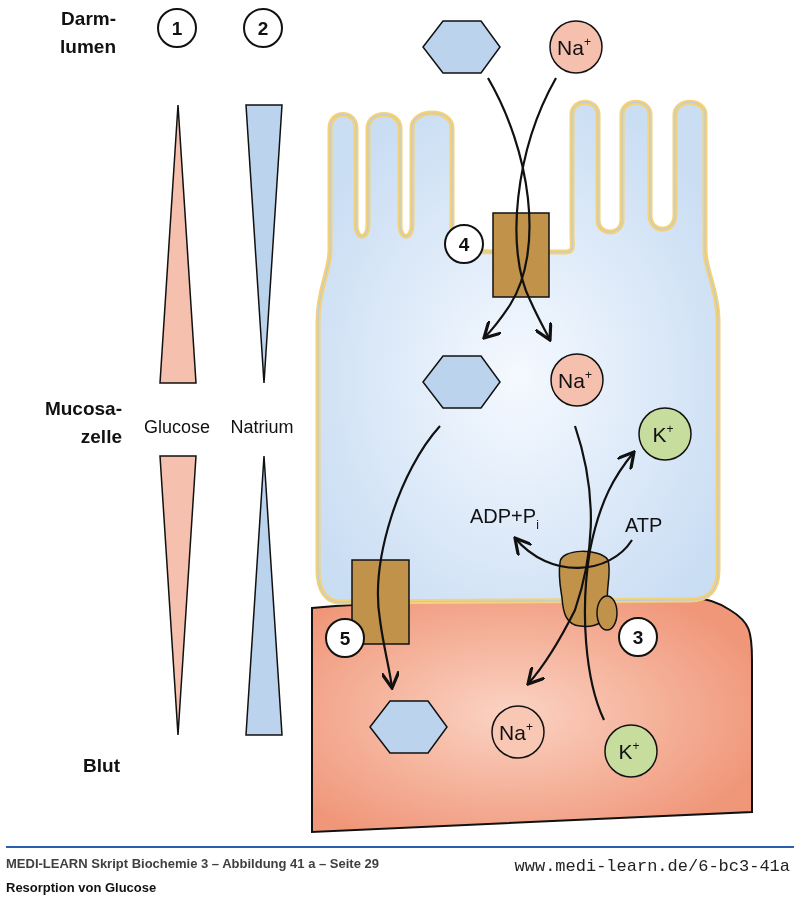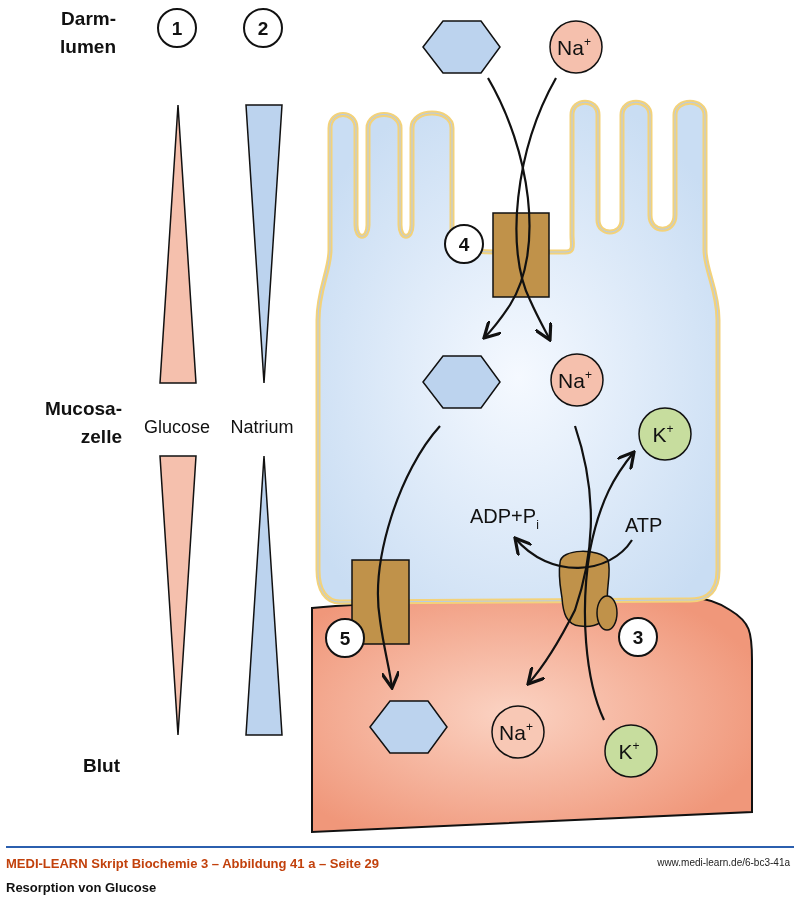--- a/index.html
+++ b/index.html
@@ -6,22 +6,22 @@
   body { width:800px; height:900px; position:relative; overflow:hidden;
          font-family:"Liberation Sans", sans-serif; }
   svg { position:absolute; left:0; top:0; }
   .lbl { font-family:"Liberation Sans", sans-serif; font-weight:bold; font-size:19px; fill:#111; }
   .grad-lbl { font-family:"Liberation Sans", sans-serif; font-size:18px; fill:#111; }
   .ion-txt { font-family:"Liberation Sans", sans-serif; font-size:21px; fill:#111; }
   .sup { font-size:12px; }
   .num { font-family:"Liberation Sans", sans-serif; font-weight:bold; font-size:19px; fill:#111; }
   .chem { font-family:"Liberation Sans", sans-serif; font-size:20px; fill:#111; }
   .footer-line { position:absolute; left:6px; top:846px; width:788px; height:2px; background:#2b5fae; }
-  .footer-title { position:absolute; left:6px; top:856px; font-size:13px; font-weight:bold; color:#c2410c; }
-  .footer-url { position:absolute; right:10px; top:857px; font-size:10px; color:#222; }
+  .footer-title { position:absolute; left:6px; top:856px; font-size:13px; font-weight:bold; color:#404040; }
+  .footer-url { position:absolute; right:10px; top:857px; font-size:17px; color:#222;font-family:Liberation Mono, monospace; }
   .footer-sub { position:absolute; left:6px; top:880px; font-size:13px; font-weight:bold; color:#111;text-align:center; }
 </style>
 </head>
 <body>
 
 <svg width="800" height="845" viewBox="0 0 800 845">
   <defs>
     <radialGradient id="cellGrad" cx="50%" cy="55%" r="60%">
       <stop offset="0%" stop-color="#f5f9ff"></stop>
       <stop offset="100%" stop-color="#c9ddf3"></stop>

